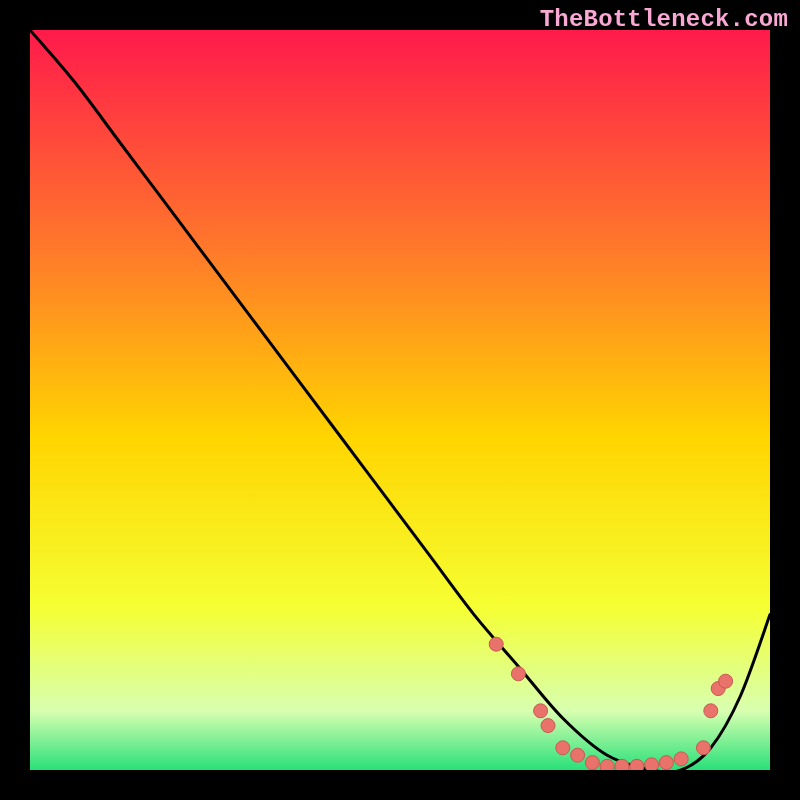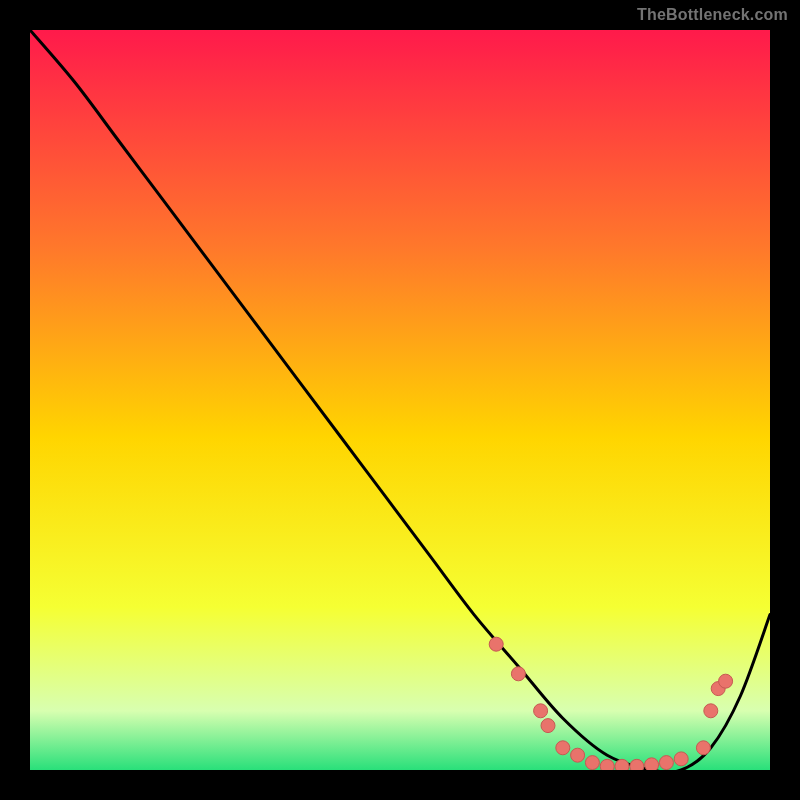--- a/index.html
+++ b/index.html
@@ -21,24 +21,25 @@
     position: absolute;
     left: 30px;
     top: 30px;
     width: 740px;
     height: 740px;
   }
   .attribution {
     position: absolute;
     top: 6px;
     right: 12px;
-    color: #737373;
-    font-size: 16px;
+    color: #f9a8d4;
+    font-size: 24px;
     font-weight: 600;
     letter-spacing: 0.2px;
+    font-family: Liberation Mono, monospace;
   }
   svg { display: block; }
 </style>
 </head>
 <body>
 
 <div class="frame">
   <div class="attribution">TheBottleneck.com</div>
 
   <div class="plot">

